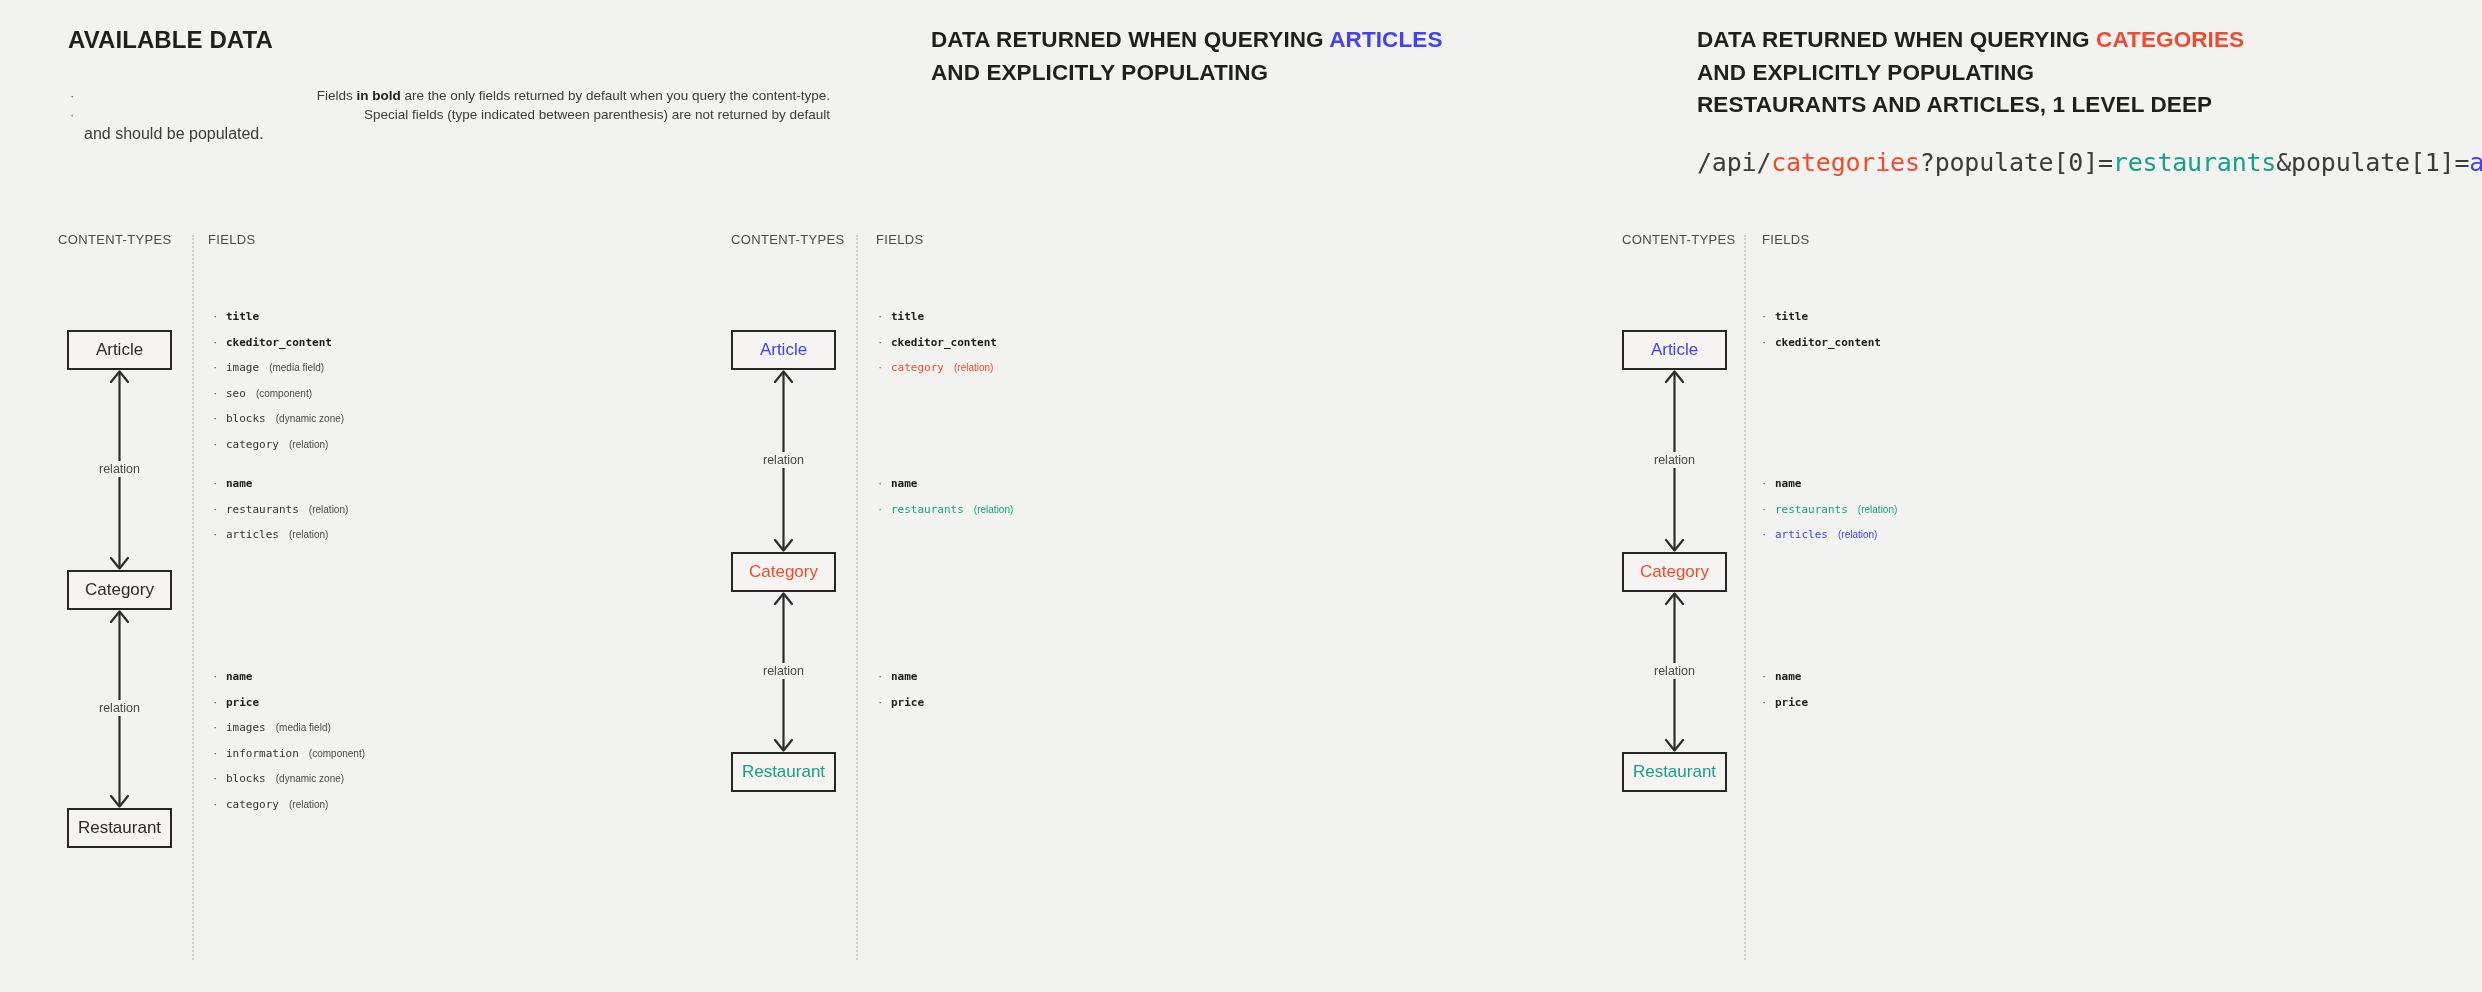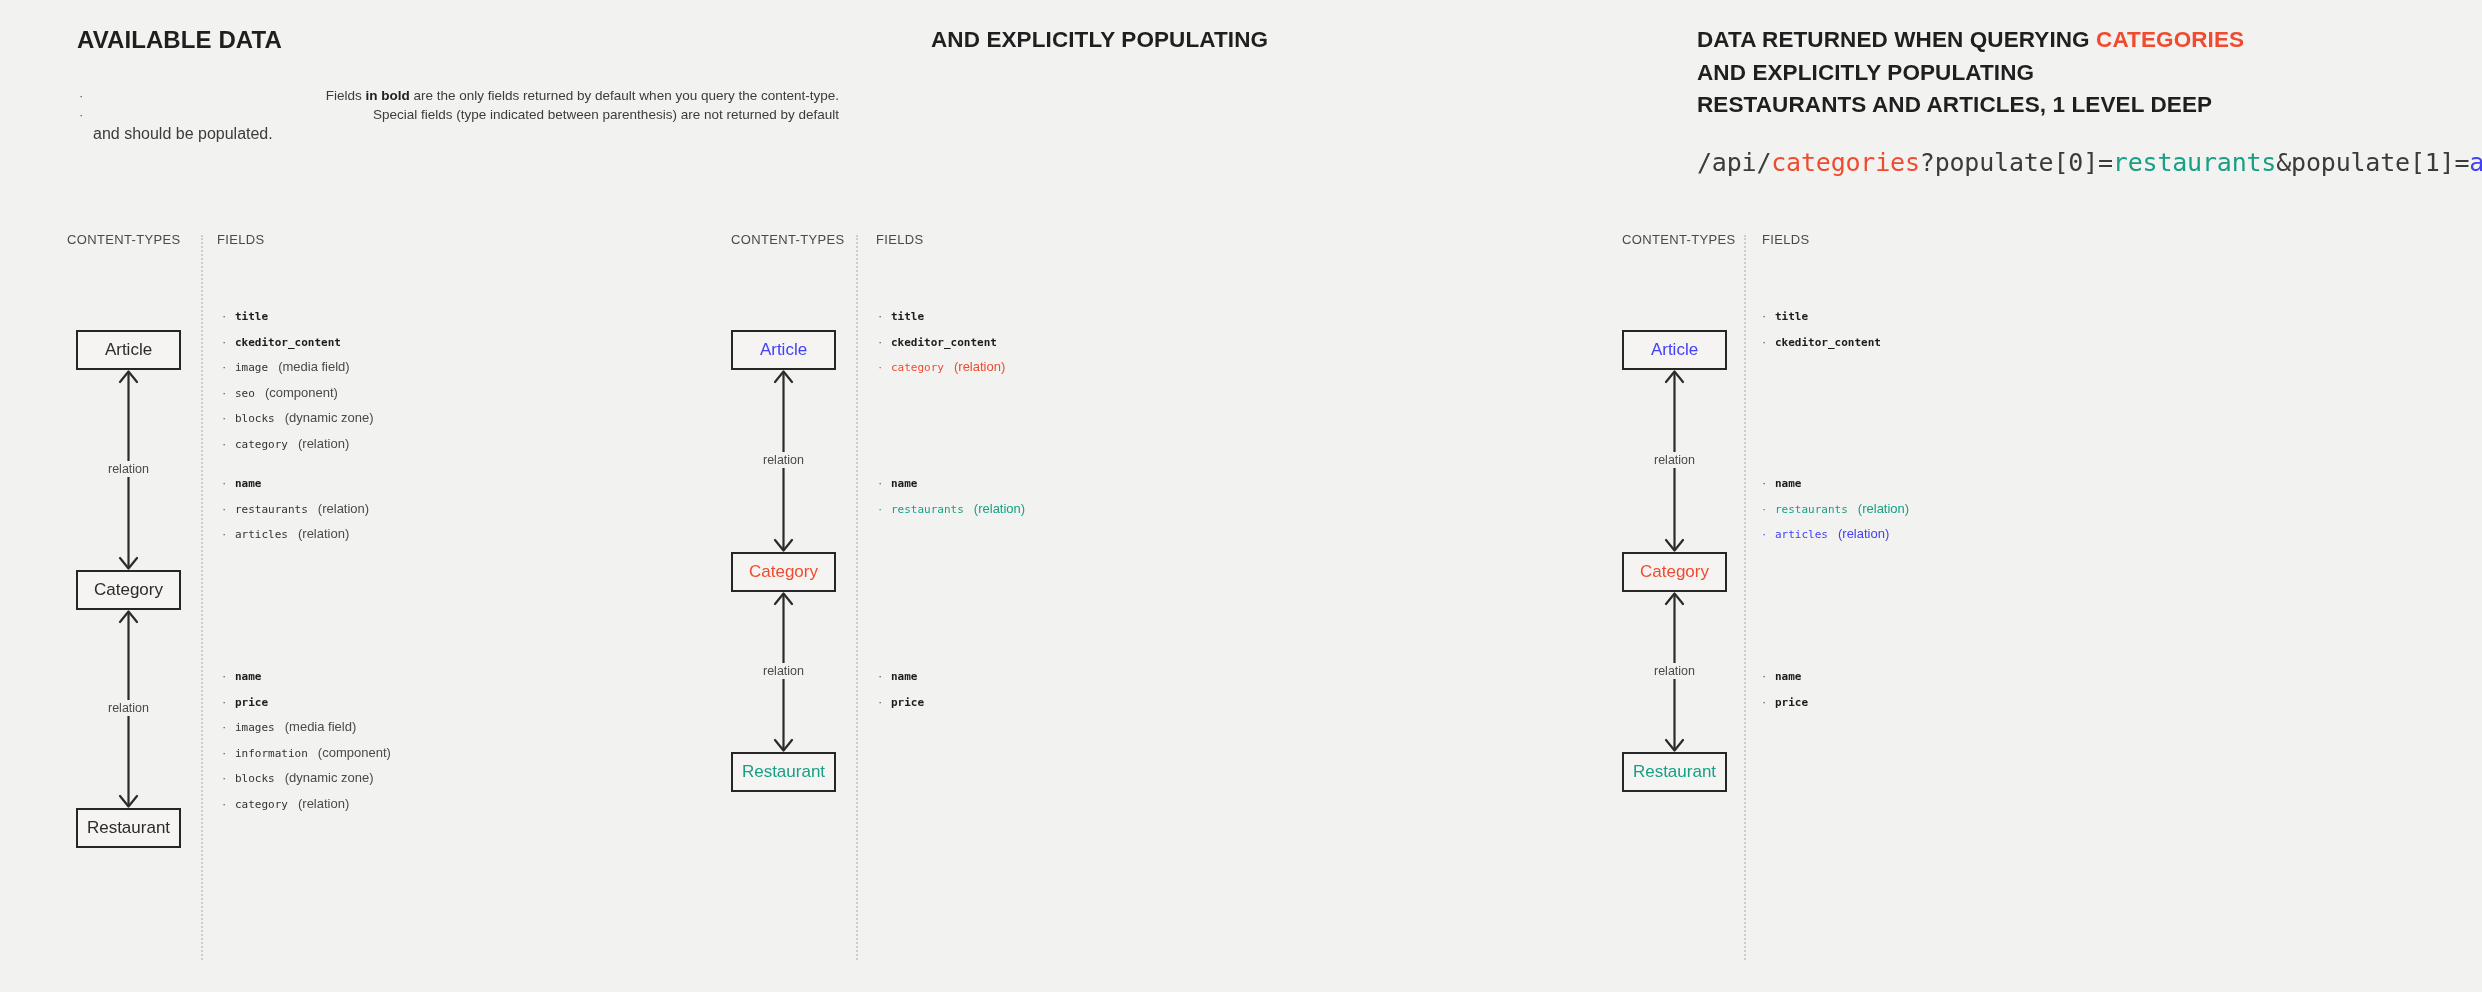--- a/index.html
+++ b/index.html
@@ -5,21 +5,21 @@
   html,body{margin:0;padding:0;}
   body{
     width:2482px;height:992px;
     background:#f2f2f0;
     font-family:"Liberation Sans", sans-serif;
     color:#222;
     overflow:hidden;
     position:relative;
   }
   .panel{position:absolute;top:0;height:992px;}
-  #panel-1{left:17px;width:856px;padding-left:24px;}
+  #panel-1{left:8px;width:856px;padding-left:24px;}
   #panel-2{left:856px;width:766px;}
   #panel-3{left:1622px;width:860px;}
 
   
   .panel-head{position:absolute;left:60px;top:34px;width:760px;}
   #panel-2 .panel-head, #panel-3 .panel-head{left:75px;top:34px;width:800px;}
   .head-line{
     font-size:22.5px;font-weight:bold;letter-spacing:.1px;
     line-height:32.5px;color:#1f1f1f;white-space:nowrap;
   }
@@ -81,21 +81,21 @@
     width:13px;flex:0 0 13px;
     font-size:13px;line-height:25.6px;color:#555;
   }
   .f-name{
     font-family:"DejaVu Sans Mono","Liberation Mono",monospace;
     font-size:11px;color:#333;
   }
   .f-name.bold{font-weight:bold;color:#1c1c1c;}
   .f-type{
     font-family:"Liberation Sans", sans-serif;
-    font-size:13px;color:#4a4a4a;margin-left:10px;
+    font-size:10px;color:#4a4a4a;margin-left:10px;
   }
   .c-red .f-bullet,.c-red .f-name,.c-red .f-type{color:#f04b2e;}
   .c-green .f-bullet,.c-green .f-name,.c-green .f-type{color:#16a085;}
   .c-blue .f-bullet,.c-blue .f-name,.c-blue .f-type{color:#4340f5;}
 </style>
 </head>
 <body>
 
 <div class="panel" id="panel-1">
   <div class="panel-head" style="left: 60px; top: 24px;">
@@ -217,20 +217,21 @@
           <span class="f-bullet">·</span>
           <span class="f-name">category</span>
           <span class="f-type">(relation)</span>
         </div>
       </div>
     </div>
 </div>
 
 <div class="panel" id="panel-2">
   <div class="panel-head" style="top: 24px;">
+      <div class="head-line"><span>DATA RETURNED WHEN QUERYING </span><span style="color: rgb(67, 64, 245);">ARTICLES</span></div>
       <div class="head-line"><span>AND EXPLICITLY POPULATING</span></div>
     </div>
   <div class="col-label" style="left:-125px;">CONTENT-TYPES</div>
   <div class="col-label" style="left:20px;">FIELDS</div>
   <div class="divider" style="left:0px;"></div>
   <div class="diagram">
       <div class="ct-box blue" style="left: -125px; top: 330px;">
         <span>Article</span>
       </div>
       <div class="ct-box red" style="left: -125px; top: 552px;">

